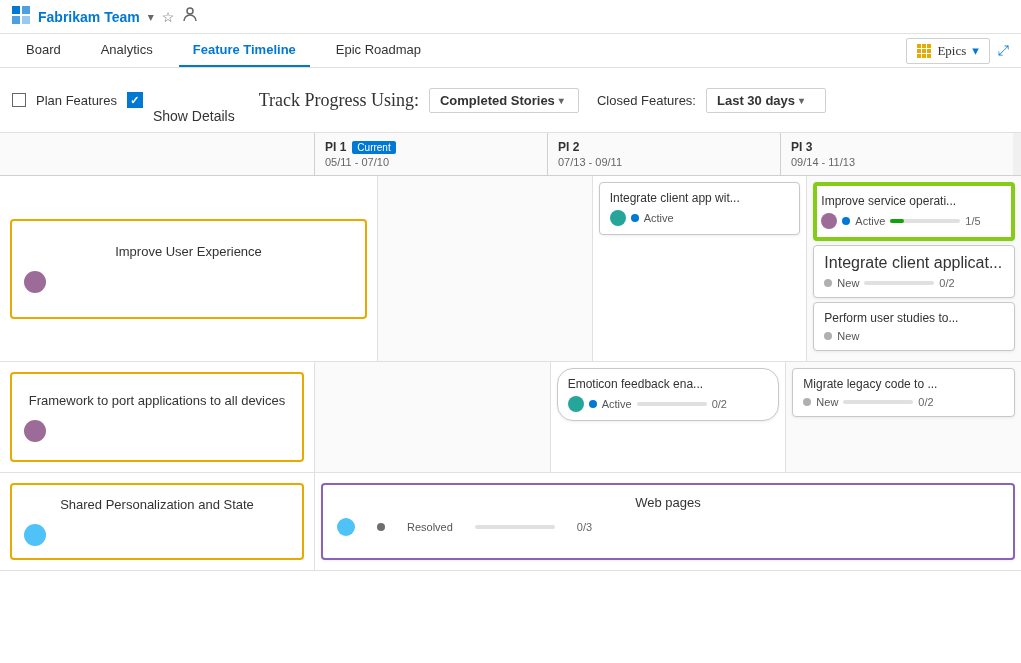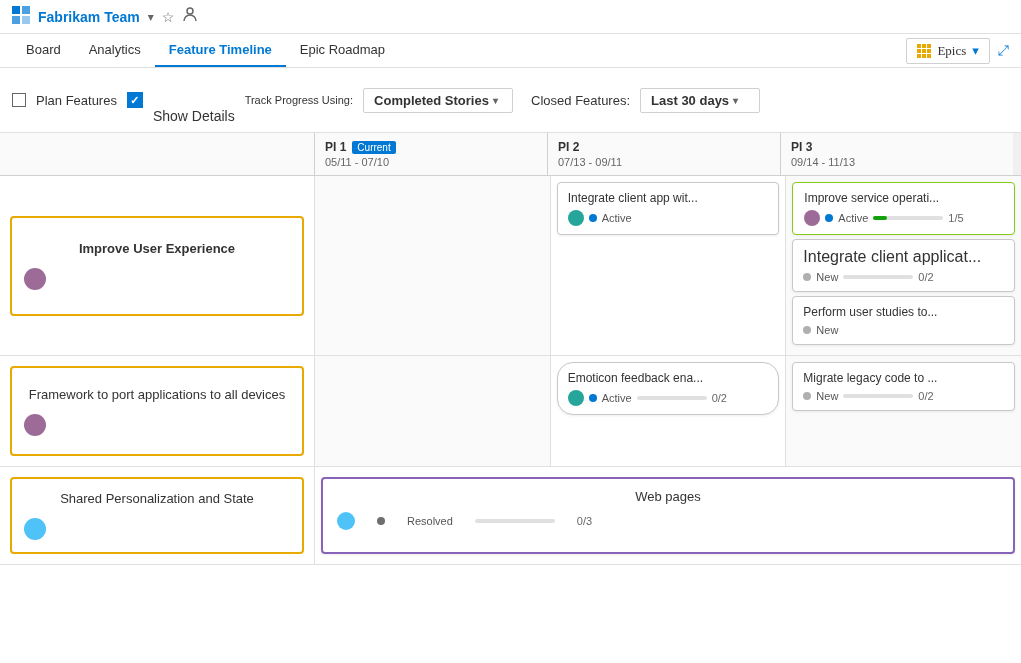--- a/index.html
+++ b/index.html
@@ -2,21 +2,21 @@
 <html><head>
   <meta charset="utf-8">
   <style>
     * { box-sizing: border-box; margin: 0; padding: 0; }
     body { font-family: 'Segoe UI', sans-serif; font-size: 13px; background: #fff; color: #333; width: 1021px; height: 663px; overflow: hidden; }
 
     
     .top-bar { display: flex; align-items: center; padding: 6px 12px; gap: 8px; border-bottom: 1px solid #e0e0e0; }
 
     
-    .nav-tabs { display: flex; align-items: center; padding: 0 12px; border-bottom: 1px solid #e0e0e0; gap: 0; }
+    .nav-tabs { display: flex; align-items: center; padding: 0 12px; border-bottom: 1px solid #e0e0e0; gap: 12px; }
     .nav-tab { padding: 8px 14px; font-size: 13px; color: #333; cursor: pointer; border-bottom: 2px solid transparent; white-space: nowrap; }
     .nav-tab.active { color: #0078d4; font-weight: 600; border-bottom: 2px solid #0078d4; }
 
     
     .toolbar { display: flex; align-items: center; padding: 8px 12px; gap: 10px; border-bottom: 1px solid #e0e0e0; }
     .toolbar-checkbox { width: 14px; height: 14px; border: 1px solid #666; background: #fff; cursor: pointer; flex-shrink: 0; }
     .toolbar-checkbox-checked { width: 16px; height: 16px; background: #0078d4; display: inline-flex; align-items: center; justify-content: center; cursor: pointer; flex-shrink: 0; }
     .toolbar-checkbox-checked::after { content: '✓'; color: #fff; font-size: 11px; font-weight: bold; }
     .dropdown-btn { display: flex; align-items: center; gap: 4px; border: 1px solid #d0d0d0; padding: 4px 10px; border-radius: 2px; cursor: pointer; font-size: 13px; background: #fff; font-weight: bold; }
     .dropdown-arrow { font-size: 10px; color: #666; }
@@ -68,21 +68,21 @@
     </div>
     <span style="color:#0078d4;font-size:14px;cursor:pointer;">⤢</span>
   </div>
 </div>
 
 <div class="toolbar">
   <div class="toolbar-checkbox"></div>
   <span style="font-size:13px;color:#333;">Plan Features</span>
   <div class="toolbar-checkbox-checked"></div>
   <span style="font-size:14px;color:#333;margin-top:32px;">Show Details</span>
-  <span style="font-size:11px;color:#333;margin-left:0;">Track Progress Using:</span>
+  <span style="font-size:18px;color:#333;margin-left:14px;font-family:Liberation Serif, serif;">Track Progress Using:</span>
   <div class="dropdown-btn" style="min-width:150px;">
     <span>Completed Stories</span>
     <span class="dropdown-arrow">▾</span>
   </div>
   <span style="font-size:13px;color:#333;margin-left:8px;">Closed Features:</span>
   <div class="dropdown-btn" style="min-width:120px;">
     <span>Last 30 days</span>
     <span class="dropdown-arrow">▾</span>
   </div>
 </div>
@@ -107,21 +107,21 @@
         <div style="font-size:12px;font-weight:600;color:#333;">PI 3</div>
         <div style="font-size:11px;color:#666;margin-top:2px;">09/14 - 11/13</div>
       </div>
       <div style="width:8px;background:#f0f0f0;"></div>
     </div>
   </div>
 
   <div style="flex:1;overflow-y:auto;overflow-x:hidden;">
 
     <div style="display:flex;border-bottom:1px solid #e0e0e0;min-height:130px;">
-      <div style="width:315px;flex-shrink:0;border-right:1px solid #e0e0e0;padding:10px;display:flex;flex-direction:column;align-items:center;justify-content:center;font-weight:bold;">
+      <div style="width:378px;flex-shrink:0;border-right:1px solid #e0e0e0;padding:10px;display:flex;flex-direction:column;align-items:center;justify-content:center;">
         <div style="border:2px solid #e8a900;border-radius:4px;width:100%;padding:12px;display:flex;flex-direction:column;align-items:center;min-height:100px;justify-content:center;gap:8px;">
           <span style="font-size:13px;color:#333;text-align:center;">Improve User Experience</span>
           <div style="width:22px;height:22px;border-radius:50%;background:#9c6b98;margin-top:4px;align-self:flex-start;"></div>
         </div>
       </div>
       <div style="flex:1;display:flex;">
 
         <div style="flex:1;border-right:1px solid #e0e0e0;padding:6px;background:#fafafa;"></div>
 
         <div style="flex:1;border-right:1px solid #e0e0e0;padding:6px;background:#fff;">
@@ -130,21 +130,21 @@
             <div style="display:flex;align-items:center;gap:5px;">
               <div style="width:16px;height:16px;border-radius:50%;background:#26a69a;"></div>
               <div style="width:8px;height:8px;border-radius:50%;background:#0078d4;"></div>
               <span style="font-size:11px;color:#555;">Active</span>
             </div>
           </div>
         </div>
 
         <div style="flex:1;padding:6px;background:#fafafa;">
 
-          <div style="background:#fff;border:1px solid #84cc16;border-radius:4px;padding:8px 11px;margin-bottom:4px;box-shadow:0 1px 3px rgba(0,0,0,0.07);">
+          <div style="background:#fff;border:4px solid #84cc16;border-radius:4px;padding:8px 4px;margin-bottom:4px;box-shadow:0 1px 3px rgba(0,0,0,0.07);">
             <div style="font-size:12px;color:#333;font-weight:500;margin-bottom:5px;">Improve service operati...</div>
             <div style="display:flex;align-items:center;gap:5px;">
               <div style="width:16px;height:16px;border-radius:50%;background:#9c6b98;"></div>
               <div style="width:8px;height:8px;border-radius:50%;background:#0078d4;"></div>
               <span style="font-size:11px;color:#555;">Active</span>
               <div style="height:4px;width:70px;background:#e0e0e0;border-radius:2px;">
                 <div style="width:20%;height:100%;background:#13a10e;border-radius:2px;"></div>
               </div>
               <span style="font-size:11px;color:#666;">1/5</span>
             </div>

